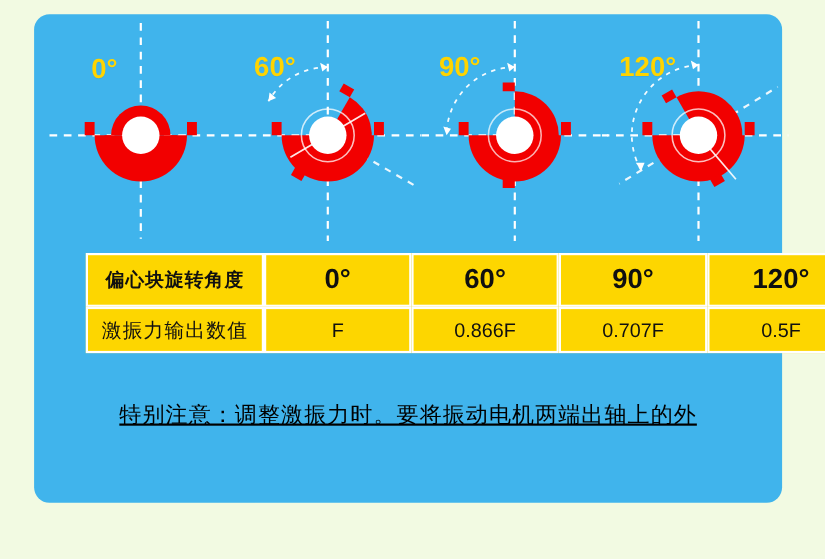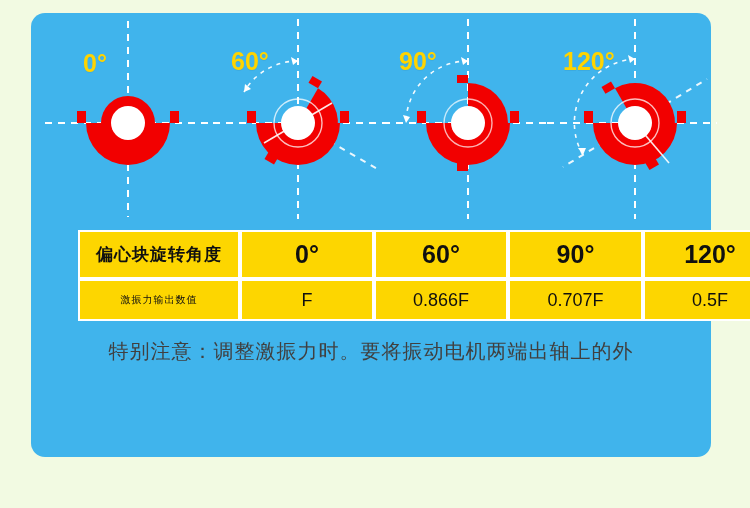--- a/index.html
+++ b/index.html
@@ -64,36 +64,37 @@
   }
   .tbl tr.r1 td{height:45px;}
   .tbl tr.r2 td{height:38px;}
   .th-label{
     font-size:17px;font-weight:bold;letter-spacing:1px;
   }
   .th-val{
     font-size:25px;font-weight:bold;
   }
   .td-label{
-    font-size:10px;font-weight:normal;letter-spacing:1px;
+    font-size:18px;font-weight:normal;letter-spacing:1px;
   }
   .td-val{
     font-size:18px;font-weight:normal;
   }
 
   
   .note{
     position:absolute;
-    left:30px;top:321px;
+    left:30px;top:348px;
     width:620px;
-    color:#404040;
+    color:#000000;
     font-size:20px;
     line-height:34px;
     text-align:center;
     letter-spacing:1px;
+    text-decoration:underline;
   }
   .note .l2{display:block;}
 </style>
 </head>
 <body>
 
 <div id="root">
 
   <div class="panel">
 

